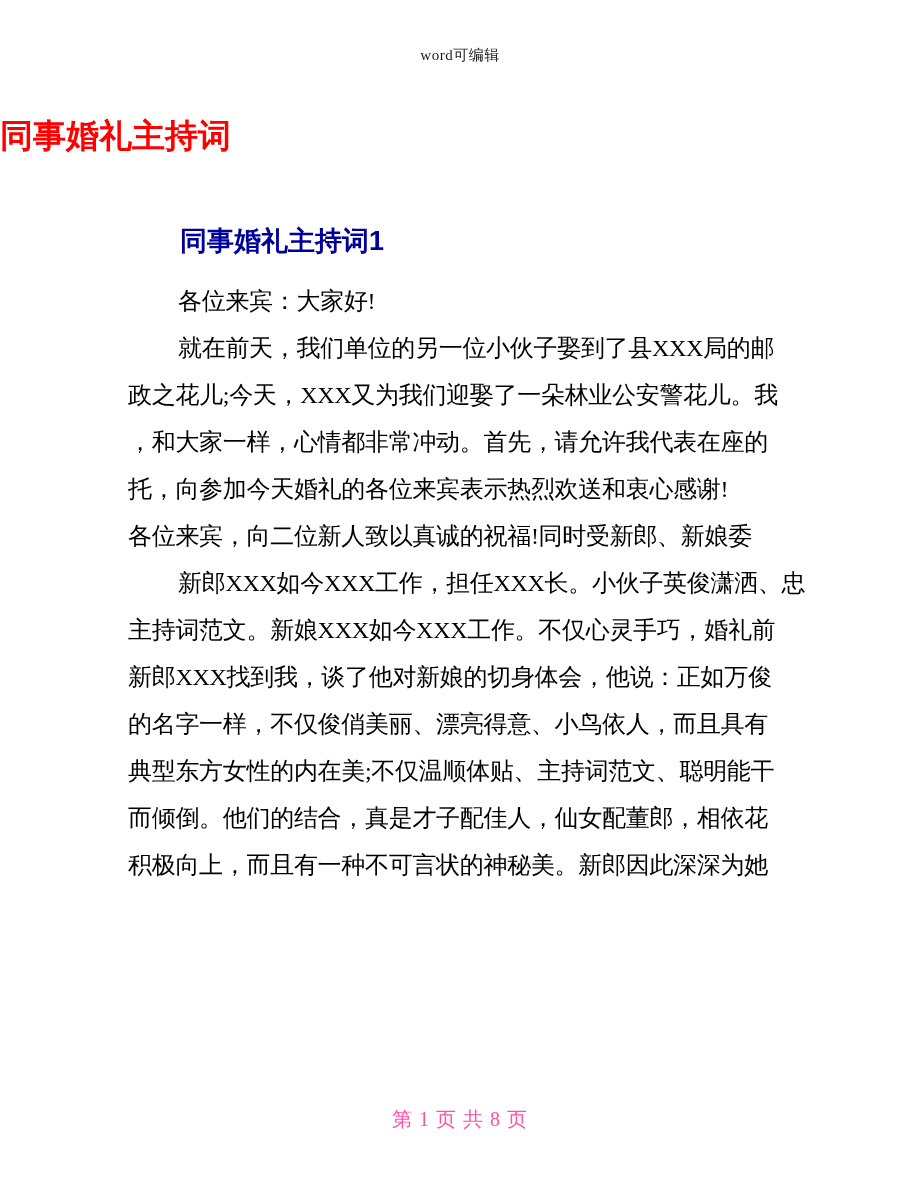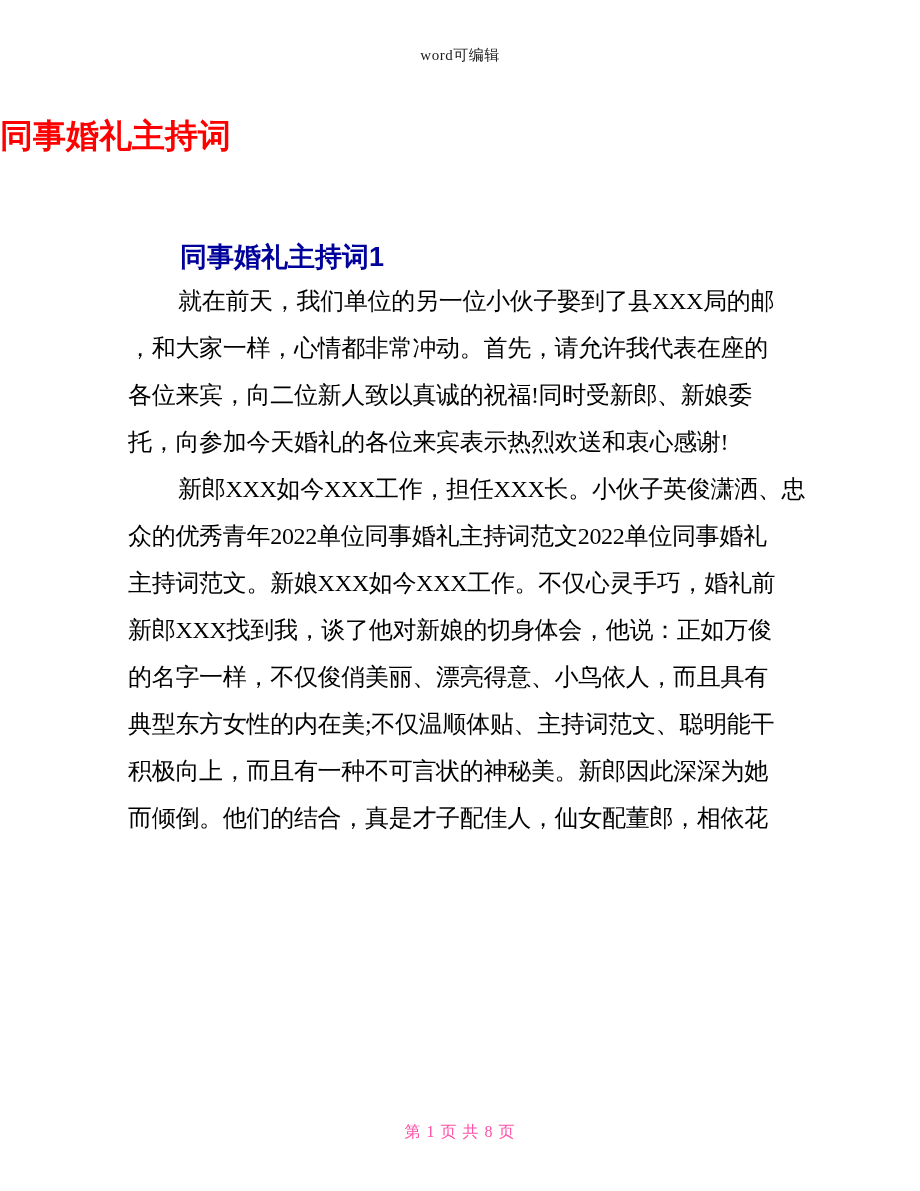--- a/index.html
+++ b/index.html
@@ -34,21 +34,21 @@
     width: 100%;
     margin: 0;
     font-size: 33px;
     line-height: 48px;
     font-weight: bold;
     color: var(--color-title, #ff0000);
     font-family: "Liberation Sans", sans-serif;
   }
   .section-heading {
     position: absolute;
-    top: 238px;
+    top: 222px;
     left: 180px;
     margin: 0;
     font-size: 27px;
     line-height: 38px;
     font-weight: bold;
     color: var(--color-heading, #00009b);
     font-family: "Liberation Sans", sans-serif;
   }
   .doc-body {
     position: absolute;
@@ -68,46 +68,46 @@
   }
   .body-line.indent {
     padding-left: 50px;
   }
   .page-footer {
     position: absolute;
     top: 1106px;
     left: 0;
     width: 100%;
     text-align: center;
-    font-size: 16px;
+    font-size: 20px;
     letter-spacing: 1px;
     color: var(--color-footer, #ff4fa6);
     font-family: "Liberation Serif", serif;
-    margin-top: 16px;
   }
 </style>
 </head>
 <body>
 
 <div class="page">
   <div class="watermark">word可编辑</div>
 
   <h1 class="doc-title">同事婚礼主持词</h1>
 
   <h2 class="section-heading">同事婚礼主持词1</h2>
 
   <div class="doc-body" id="doc-body">
+      <div class="body-line indent">各位来宾：大家好!</div>
       <div class="body-line indent">就在前天，我们单位的另一位小伙子娶到了县XXX局的邮</div>
+      <div class="body-line">政之花儿;今天，XXX又为我们迎娶了一朵林业公安警花儿。我</div>
       <div class="body-line">，和大家一样，心情都非常冲动。首先，请允许我代表在座的</div>
+      <div class="body-line">托，向参加今天婚礼的各位来宾表示热烈欢送和衷心感谢!</div>
       <div class="body-line">各位来宾，向二位新人致以真诚的祝福!同时受新郎、新娘委</div>
-      <div class="body-line">托，向参加今天婚礼的各位来宾表示热烈欢送和衷心感谢!</div>
       <div class="body-line indent">新郎XXX如今XXX工作，担任XXX长。小伙子英俊潇洒、忠</div>
-      <div class="body-line">众的优秀青年2022单位同事婚礼主持词范文2022单位同事婚礼</div>
       <div class="body-line">主持词范文。新娘XXX如今XXX工作。不仅心灵手巧，婚礼前</div>
       <div class="body-line">新郎XXX找到我，谈了他对新娘的切身体会，他说：正如万俊</div>
       <div class="body-line">的名字一样，不仅俊俏美丽、漂亮得意、小鸟依人，而且具有</div>
       <div class="body-line">典型东方女性的内在美;不仅温顺体贴、主持词范文、聪明能干</div>
+      <div class="body-line">而倾倒。他们的结合，真是才子配佳人，仙女配董郎，相依花</div>
       <div class="body-line">积极向上，而且有一种不可言状的神秘美。新郎因此深深为她</div>
-      <div class="body-line">而倾倒。他们的结合，真是才子配佳人，仙女配董郎，相依花</div>
     </div>
 
   <div class="page-footer">第 1 页 共 8 页</div>
 </div>
 
 </body></html>

